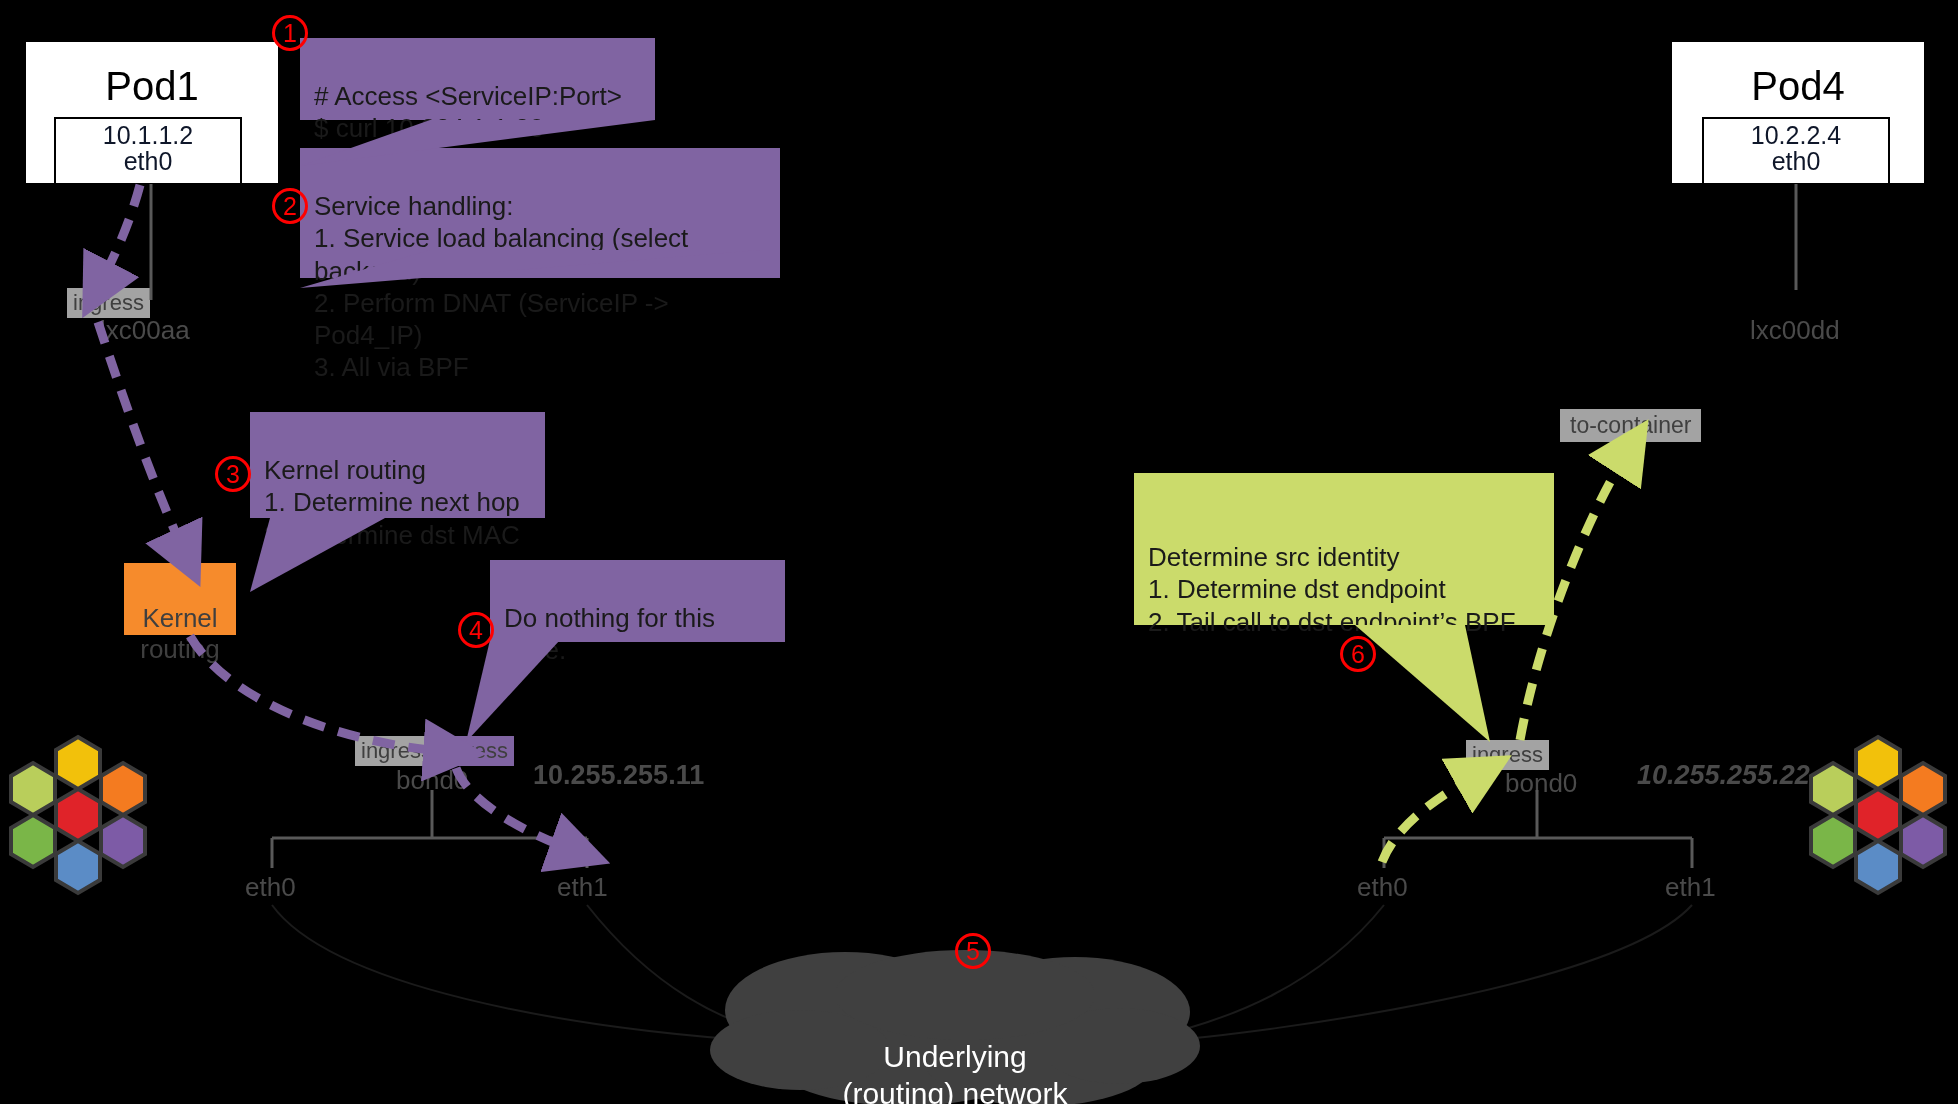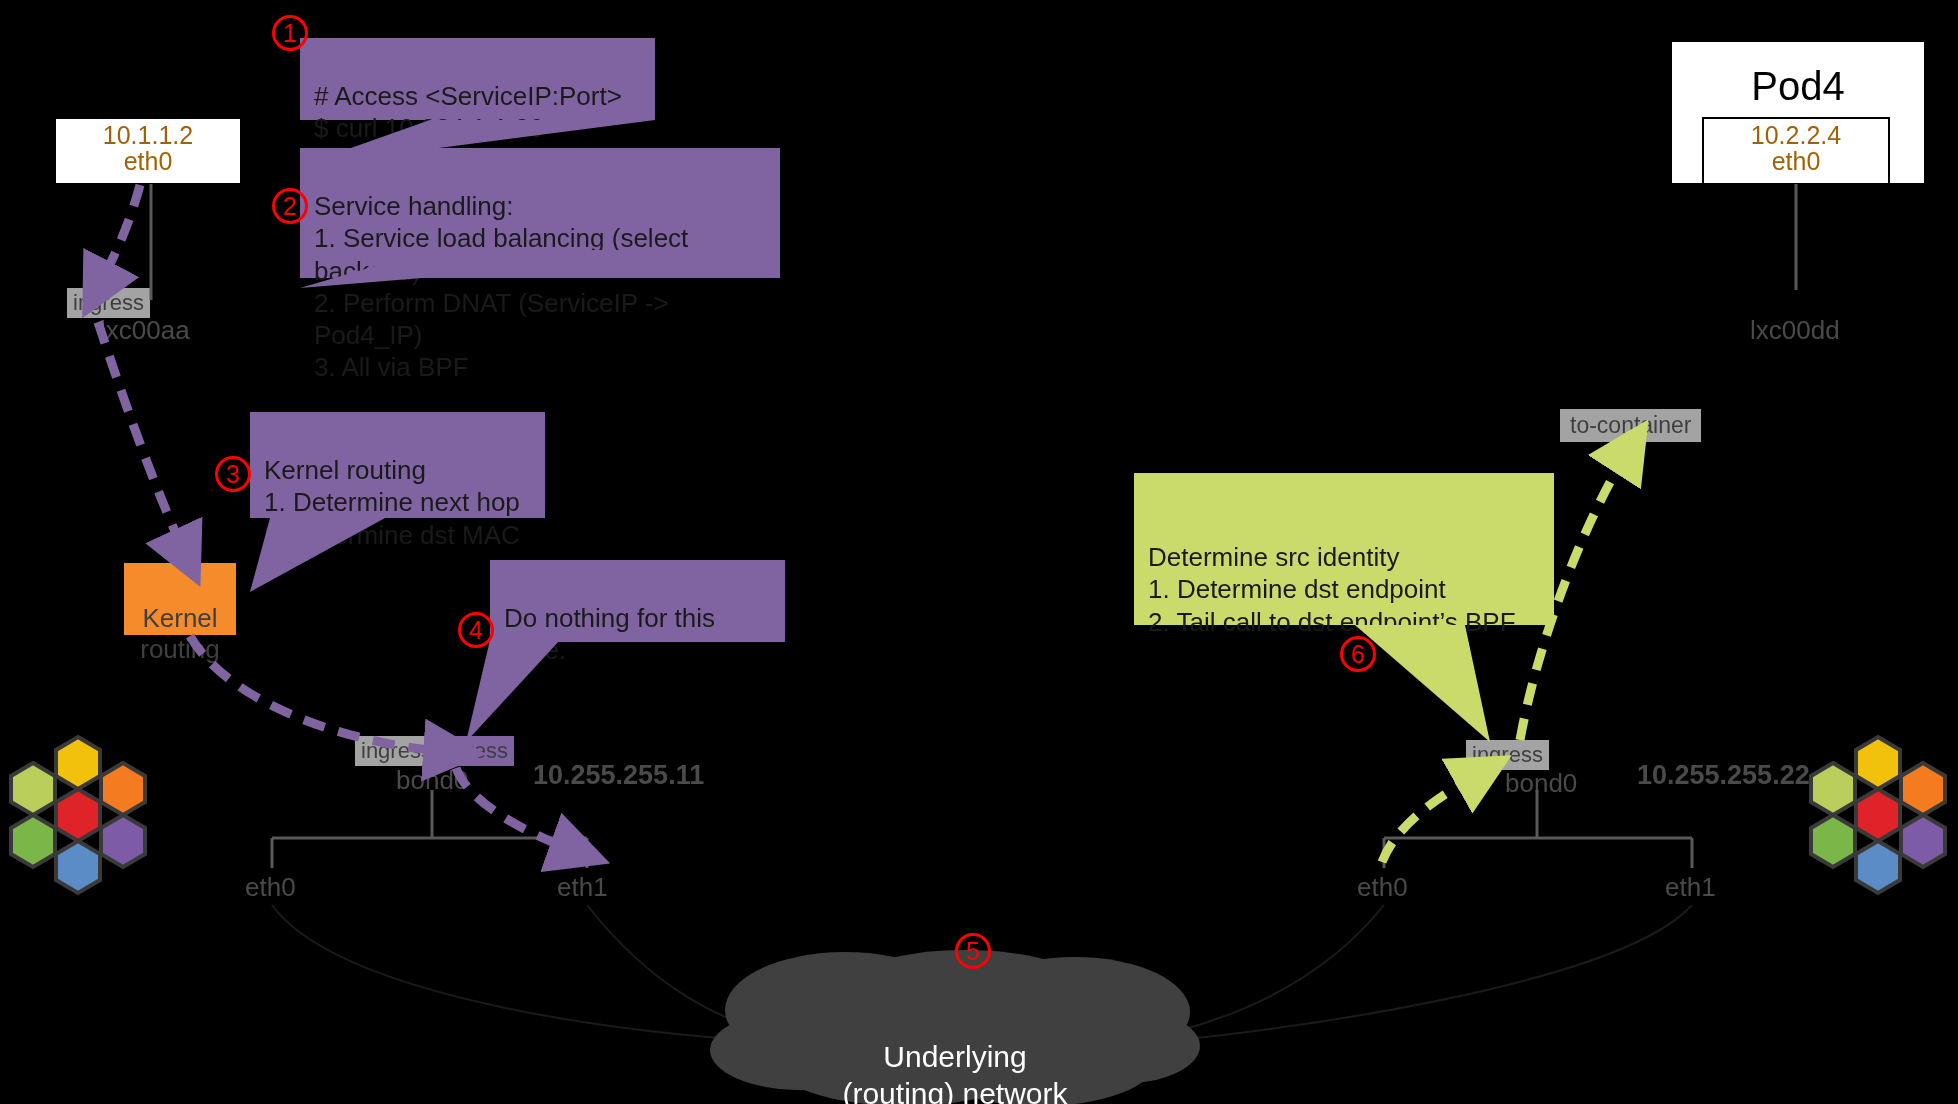--- a/index.html
+++ b/index.html
@@ -37,21 +37,21 @@
     font-size: 40px;
     color: #000000;
     line-height: 1;
   }
   .pod-iface {
     position: absolute;
     background: #ffffff;
     border: 2px solid #000000;
     box-sizing: border-box;
     text-align: center;
-    color: #a16207;
+    color: #0f172a;
     font-size: 25px;
     line-height: 1.04;
     padding-top: 3px;
   }
 
   
   .callout {
     box-sizing: border-box;
     padding: 10px 14px 12px 14px;
     font-size: 26px;
@@ -169,20 +169,23 @@
     <line x1="1384" y1="838" x2="1692" y2="838" stroke="#595959" stroke-width="3"></line>
     <line x1="1384" y1="838" x2="1384" y2="868" stroke="#595959" stroke-width="3"></line>
     <line x1="1692" y1="838" x2="1692" y2="868" stroke="#595959" stroke-width="3"></line>
 
     <path d="M 272 905 C 330 985 560 1030 790 1043" stroke="#1b1b1b" stroke-width="2" fill="none"></path>
     <path d="M 587 905 C 650 985 720 1025 800 1040" stroke="#1b1b1b" stroke-width="2" fill="none"></path>
     <path d="M 1384 905 C 1320 985 1230 1020 1150 1038" stroke="#1b1b1b" stroke-width="2" fill="none"></path>
     <path d="M 1692 905 C 1620 985 1280 1032 1150 1042" stroke="#1b1b1b" stroke-width="2" fill="none"></path>
   </svg>
 
+  <div class="abs pod-box" style="left:24px; top:40px; width:256px; height:145px;">
+    <div class="pod-title">Pod1</div>
+  </div>
   <div class="pod-iface" style="left:54px; top:117px; width:188px; height:68px;">
     <div>10.1.1.2</div>
     <div>eth0</div>
   </div>
 
   <div class="abs pod-box" style="left:1670px; top:40px; width:256px; height:145px;">
     <div class="pod-title">Pod4</div>
   </div>
   <div class="pod-iface" style="left:1702px; top:117px; width:188px; height:68px;">
     <div>10.2.2.4</div>
@@ -213,21 +216,21 @@
   </div>
   <div class="devlabel" style="left:396px; top:765px;"><span>bond0</span></div>
   <div class="iplabel" style="left:533px; top:760px;"><span>10.255.255.11</span></div>
   <div class="devlabel" style="left:245px; top:872px;"><span>eth0</span></div>
   <div class="devlabel" style="left:557px; top:872px;"><span>eth1</span></div>
 
   <div class="chip ingress" style="left:1466px; top:740px;">
     <span>ingress</span>
   </div>
   <div class="devlabel" style="left:1505px; top:768px;"><span>bond0</span></div>
-  <div class="iplabel" style="left:1637px; top:760px;"><span>10.255.255.22</span></div>
+  <div class="iplabel" style="left:1637px; top:760px;font-style:italic;"><span>10.255.255.22</span></div>
   <div class="devlabel" style="left:1357px; top:872px;"><span>eth0</span></div>
   <div class="devlabel" style="left:1665px; top:872px;"><span>eth1</span></div>
 
   <svg class="overlay under" viewBox="0 0 1958 1104" style="z-index:4;">
     <g fill="#404040">
       <ellipse cx="955" cy="1034" rx="180" ry="62"></ellipse>
       <ellipse cx="845" cy="1010" rx="120" ry="58"></ellipse>
       <ellipse cx="1075" cy="1012" rx="115" ry="55"></ellipse>
       <ellipse cx="905" cy="1058" rx="135" ry="48"></ellipse>
       <ellipse cx="1040" cy="1062" rx="115" ry="44"></ellipse>

